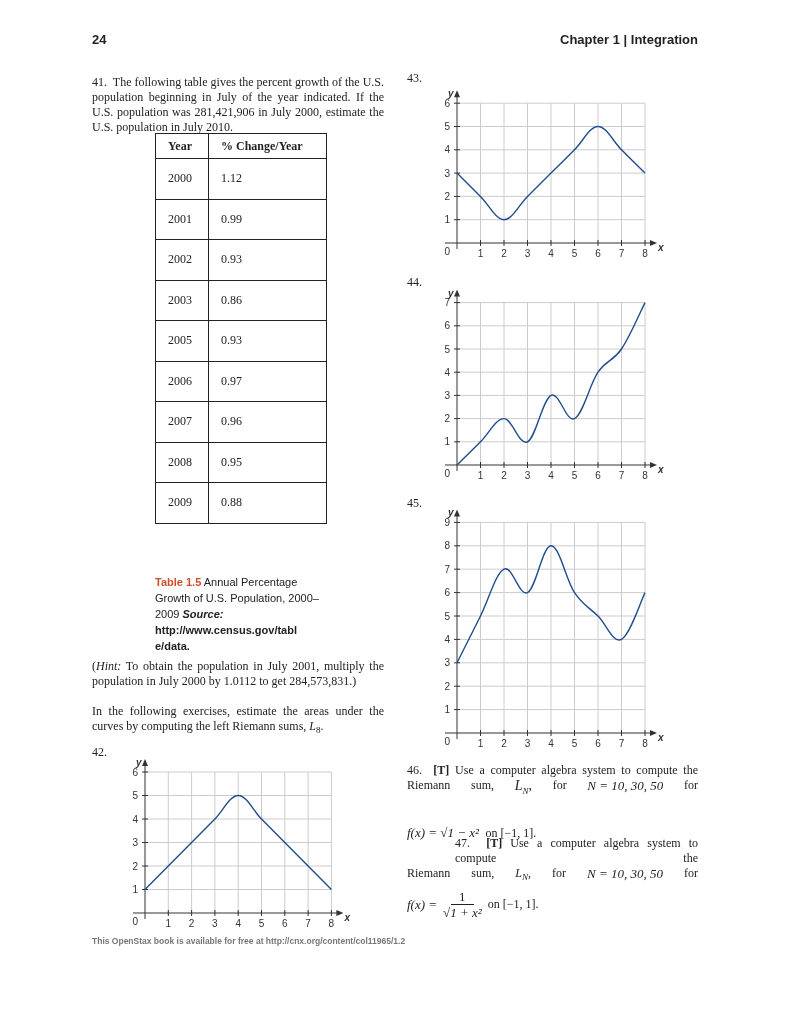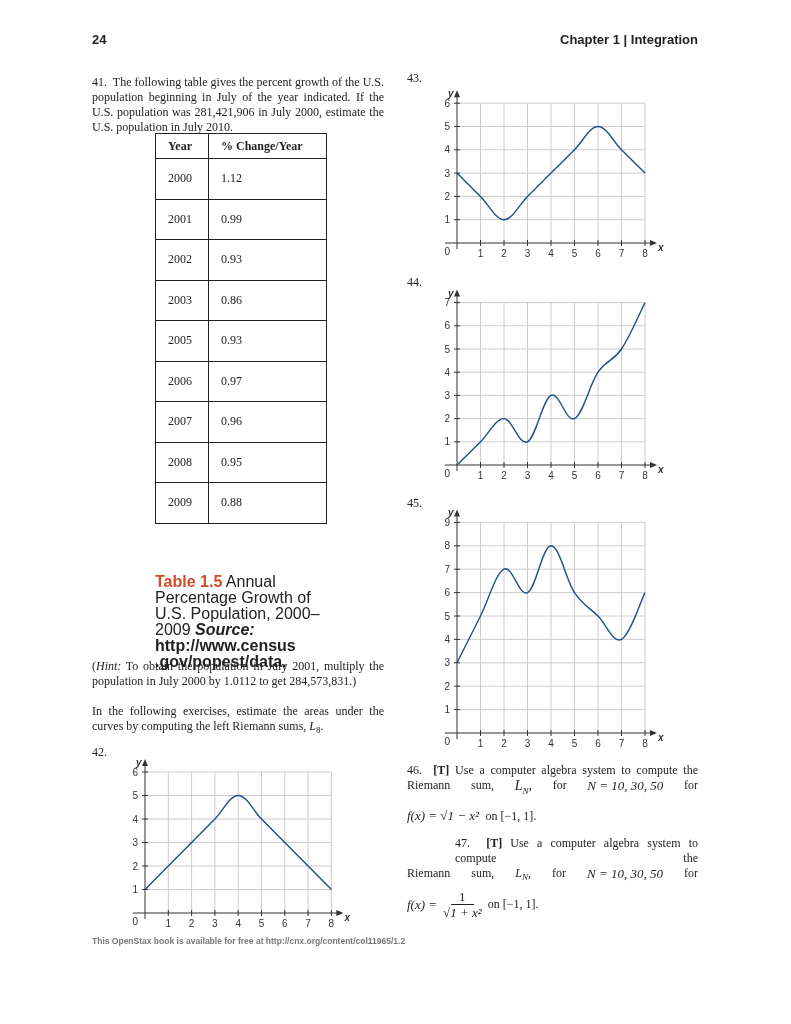--- a/index.html
+++ b/index.html
@@ -5,21 +5,21 @@
   html, body { margin:0; padding:0; background:#fff; }
   body { width:791px; height:1024px; position:relative; overflow:hidden; font-family:"Liberation Serif", serif; color:#222; }
   .abs { position:absolute; }
   .hdr { font-family:"Liberation Sans", sans-serif; font-size:13px; font-weight:bold; color:#222; }
   .ptext { font-size:12px; line-height:15px; text-align:justify; }
   table.data { border-collapse:collapse; font-size:12px; }
   table.data td, table.data th { border:1.4px solid #222; padding:0 0 0 12px; text-align:left; }
   table.data th { font-weight:bold; height:24px; }
   table.data th.c1 { padding-left:12px; }
   table.data td { height:39.5px; }
-  .caption { font-family:"Liberation Sans", sans-serif; font-size:16px; line-height:16px; color:#222; }
+  .caption { font-family:"Liberation Sans", sans-serif; font-size:11px; line-height:16px; color:#222; }
   .caption .tnum { color:#d24c27; font-weight:bold; }
   .footer { font-family:"Liberation Sans", sans-serif; font-size:8.5px; color:#777; }
   svg text { font-family:"Liberation Sans", sans-serif; }
   .math { font-style:italic; }
 </style>
 </head>
 <body>
 
 <div class="abs hdr" style="left:92px; top:32px;">24</div>
 <div class="abs hdr" style="right:93px; top:32px;">Chapter 1 | Integration</div>
@@ -73,21 +73,21 @@
         <tr>
           <td>2009</td>
           <td>0.88</td>
         </tr>
       </tbody>
   </table>
 </div>
 
 <div class="abs caption" style="left:155px; top:574px; width:180px;">
   <span class="tnum">Table 1.5</span><span> Annual Percentage Growth of U.S. Population, 2000–2009 </span><b><i>Source:</i></b>
-  <b style="display:block; word-break:break-word; width:145px;">http://www.census.gov/popest/data.</b>
+  <b style="display:block; word-break:break-word; width:145px;">http://www.census.gov/table/data.</b>
 </div>
 
 <div class="abs ptext" style="left:92px; top:659px; width:292px;">(<i>Hint:</i><span> To obtain the population in July 2001, multiply the population in July 2000 by 1.0112 to get 284,573,831.)</span></div>
 
 <div class="abs ptext" style="left:92px; top:704px; width:292px;">
   <span>In the following exercises, estimate the areas under the curves by computing the left Riemann sums, </span><i class="math">L</i><sub style="font-size:9px;">8</sub><span>.</span>
 </div>
 
 <div class="abs ptext" style="left:92px; top:745px;">42.</div>
 <div class="abs ptext" style="left:407px; top:71px;">43.</div>
@@ -358,21 +358,21 @@
     <span>Use a computer algebra system to compute the</span>
   </div>
   <div style="display:flex; justify-content:space-between; margin-top:0px;">
     <span>Riemann</span>
     <span>sum,</span>
     <span class="math" style="font-size:14px;"><span>L</span><sub style="font-size:9px;">N</sub>,</span>
     <span>for</span>
     <span class="math" style="font-size:13px;">N = 10, 30, 50</span>
     <span>for</span>
   </div>
-  <div style="margin-top:9px; font-size:13px;">
+  <div style="margin-top:26px; font-size:13px;">
     <span class="math">f(x) = √1 − x²</span>&nbsp;
     <span style="font-size:12px;">on [−1, 1].</span>
   </div>
 </div>
 
 <div class="abs ptext" style="left:407px; top:836px; width:291px;">
   <div style="text-align:justify; text-align-last:justify;margin-left:48px;">
     <span>47.</span>&nbsp;
     <b>[T]</b>
     <span>Use a computer algebra system to compute the</span>

